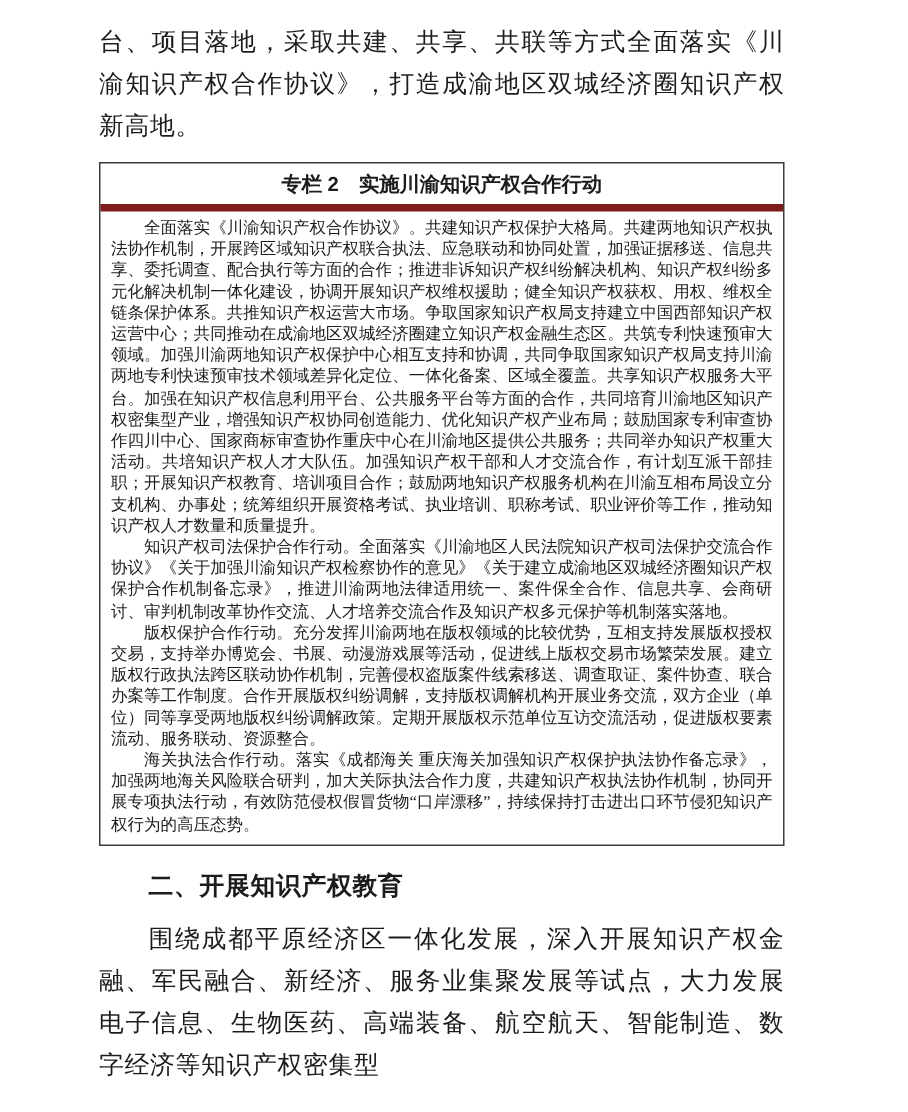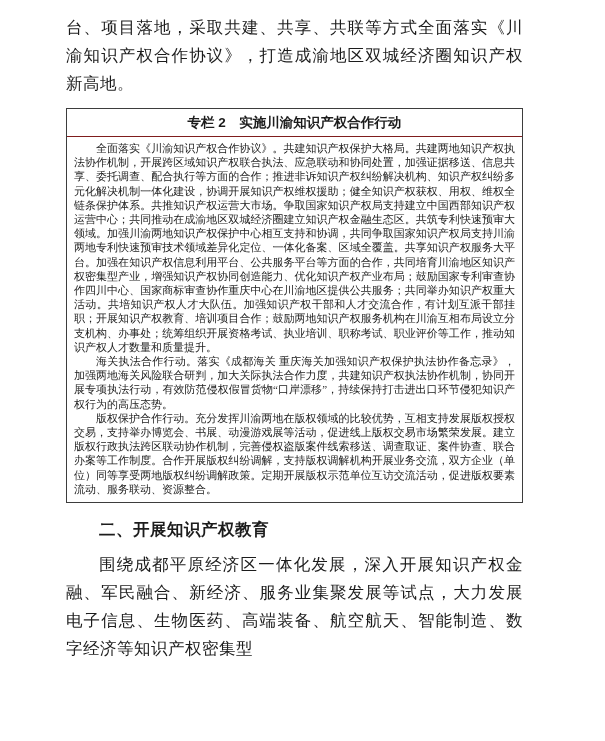--- a/index.html
+++ b/index.html
@@ -27,21 +27,21 @@
   .column-box {
     margin-top: 10px;
     border: 1.5px solid #3d3d3d;
   }
   .box-title {
     font-family: "Liberation Sans", "DejaVu Sans", sans-serif;
     font-weight: bold;
     font-size: 13.5px;
     text-align: center;
     padding: 5px 0 4px 0;
-    border-bottom: 1px solid #7f1d1d;
+    border-bottom: 5px solid #7f1d1d;
   }
   .box-body {
     padding: 4px 7px 6px 7px;
     font-size: 11px;
     line-height: 14.2px;
     text-align: justify;
   }
   .box-body p {
     margin: 0;
     text-indent: 2em;
@@ -67,22 +67,23 @@
 <body>
 
 <div class="page">
 
   <p class="intro">台、项目落地，采取共建、共享、共联等方式全面落实《川渝知识产权合作协议》，打造成渝地区双城经济圈知识产权新高地。</p>
 
   <div class="column-box">
     <div class="box-title">专栏 2　实施川渝知识产权合作行动</div>
     <div class="box-body">
       <p>全面落实《川渝知识产权合作协议》。共建知识产权保护大格局。共建两地知识产权执法协作机制，开展跨区域知识产权联合执法、应急联动和协同处置，加强证据移送、信息共享、委托调查、配合执行等方面的合作；推进非诉知识产权纠纷解决机构、知识产权纠纷多元化解决机制一体化建设，协调开展知识产权维权援助；健全知识产权获权、用权、维权全链条保护体系。共推知识产权运营大市场。争取国家知识产权局支持建立中国西部知识产权运营中心；共同推动在成渝地区双城经济圈建立知识产权金融生态区。共筑专利快速预审大领域。加强川渝两地知识产权保护中心相互支持和协调，共同争取国家知识产权局支持川渝两地专利快速预审技术领域差异化定位、一体化备案、区域全覆盖。共享知识产权服务大平台。加强在知识产权信息利用平台、公共服务平台等方面的合作，共同培育川渝地区知识产权密集型产业，增强知识产权协同创造能力、优化知识产权产业布局；鼓励国家专利审查协作四川中心、国家商标审查协作重庆中心在川渝地区提供公共服务；共同举办知识产权重大活动。共培知识产权人才大队伍。加强知识产权干部和人才交流合作，有计划互派干部挂职；开展知识产权教育、培训项目合作；鼓励两地知识产权服务机构在川渝互相布局设立分支机构、办事处；统筹组织开展资格考试、执业培训、职称考试、职业评价等工作，推动知识产权人才数量和质量提升。</p>
+      <p>知识产权司法保护合作行动。全面落实《川渝地区人民法院知识产权司法保护交流合作协议》《关于加强川渝知识产权检察协作的意见》《关于建立成渝地区双城经济圈知识产权保护合作机制备忘录》，推进川渝两地法律适用统一、案件保全合作、信息共享、会商研讨、审判机制改革协作交流、人才培养交流合作及知识产权多元保护等机制落实落地。</p>
+      <p>版权保护合作行动。充分发挥川渝两地在版权领域的比较优势，互相支持发展版权授权交易，支持举办博览会、书展、动漫游戏展等活动，促进线上版权交易市场繁荣发展。建立版权行政执法跨区联动协作机制，完善侵权盗版案件线索移送、调查取证、案件协查、联合办案等工作制度。合作开展版权纠纷调解，支持版权调解机构开展业务交流，双方企业（单位）同等享受两地版权纠纷调解政策。定期开展版权示范单位互访交流活动，促进版权要素流动、服务联动、资源整合。</p>
       <p>海关执法合作行动。落实《成都海关 重庆海关加强知识产权保护执法协作备忘录》，加强两地海关风险联合研判，加大关际执法合作力度，共建知识产权执法协作机制，协同开展专项执法行动，有效防范侵权假冒货物“口岸漂移”，持续保持打击进出口环节侵犯知识产权行为的高压态势。</p>
-      <p>版权保护合作行动。充分发挥川渝两地在版权领域的比较优势，互相支持发展版权授权交易，支持举办博览会、书展、动漫游戏展等活动，促进线上版权交易市场繁荣发展。建立版权行政执法跨区联动协作机制，完善侵权盗版案件线索移送、调查取证、案件协查、联合办案等工作制度。合作开展版权纠纷调解，支持版权调解机构开展业务交流，双方企业（单位）同等享受两地版权纠纷调解政策。定期开展版权示范单位互访交流活动，促进版权要素流动、服务联动、资源整合。</p>
     </div>
   </div>
 
   <h2 class="section-heading">二、开展知识产权教育</h2>
 
   <p class="section-para">围绕成都平原经济区一体化发展，深入开展知识产权金融、军民融合、新经济、服务业集聚发展等试点，大力发展电子信息、生物医药、高端装备、航空航天、智能制造、数字经济等知识产权密集型</p>
 
 </div>
 
 </body></html>

